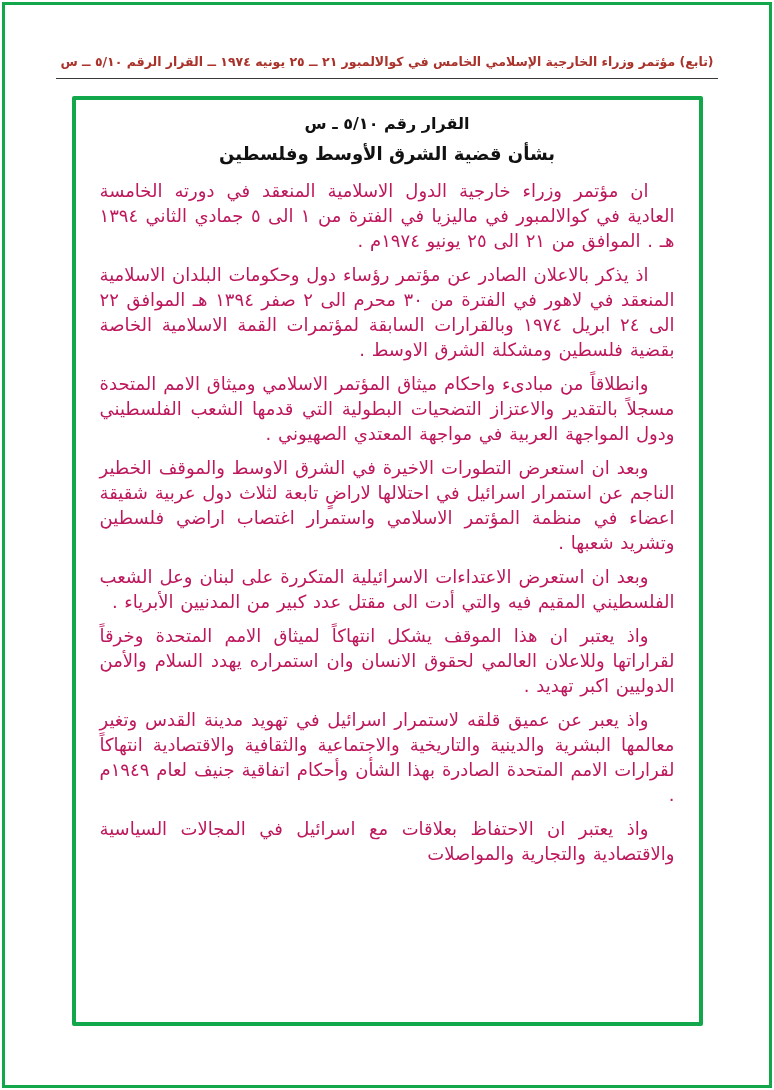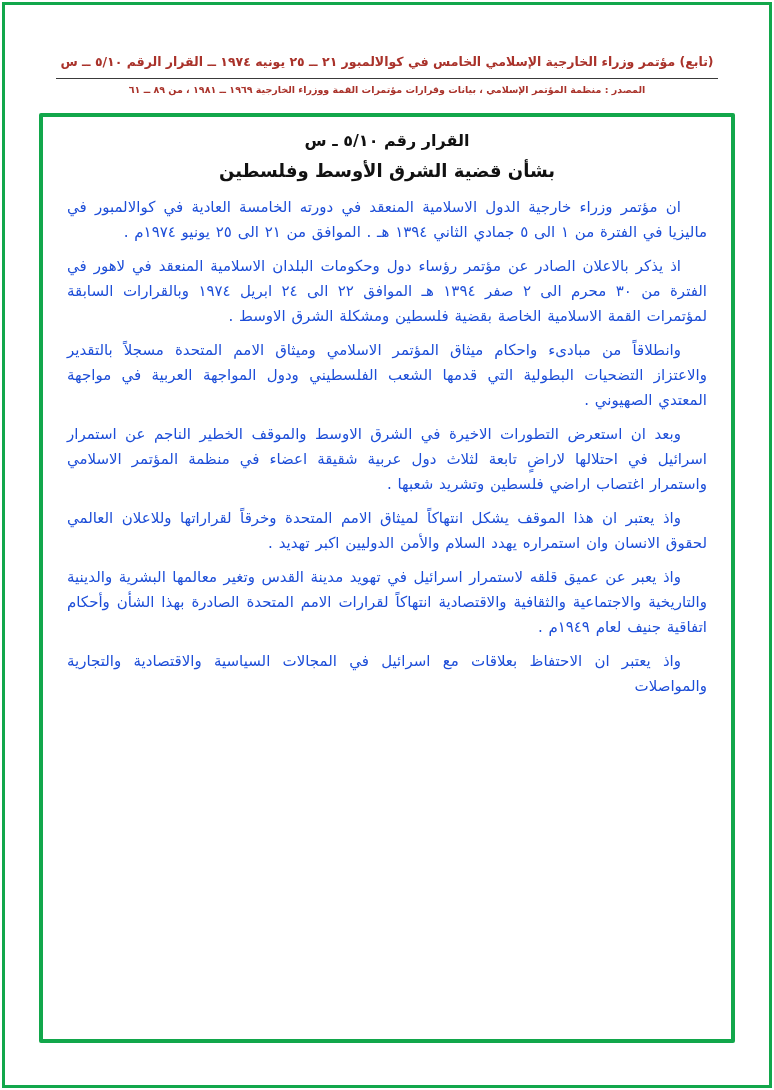--- a/index.html
+++ b/index.html
@@ -42,21 +42,21 @@
     height: 0;
   }
   .header-source {
     color: #a9322a;
     font-weight: bold;
     font-size: 9.5px;
     text-align: center;
     line-height: 1.3;
   }
   .doc-box {
-    width: 696px;
+    width: 631px;
     height: 930px;
     margin: 17px auto 0 auto;
     border: 4px solid #12a74b;
     border-radius: 2px;
     padding: 14px 24px 6px 24px;
     overflow: hidden;
     background: #ffffff;
   }
   .doc-title {
     text-align: center;
@@ -66,22 +66,22 @@
     margin: 0 0 10px 0;
   }
   .doc-subject {
     text-align: center;
     font-weight: bold;
     font-size: 18px;
     color: #111111;
     margin: 0 0 14px 0;
   }
   .doc-body p {
-    font-size: 15px;
-    color: #1d4ed8;
+    font-size: 18px;
+    color: #be185d;
     line-height: 25px;
     text-align: justify;
     text-indent: 26px;
     margin: 0 0 9px 0;
     word-spacing: 1px;
   }
   .page-number {
     position: absolute;
     bottom: 14px;
     left: 0;
@@ -96,33 +96,33 @@
 <body>
 
 <div class="outer-frame"></div>
 
 <div class="page-inner">
 
   <div class="header-title">(تابع) مؤتمر وزراء الخارجية الإسلامي الخامس في كوالالمبور ٢١ ــ ٢٥ يونيه ١٩٧٤ ــ القرار الرقم ٥/١٠ ــ س</div>
 
   <div class="header-divider"></div>
 
-  <div class="header-source">المصدر : منظمة المؤتمر الإسلامي ، بيانات وقرارات مؤتمرات القمة ووزراء الخارجية ١٩٦٩ ــ ١٩٨١ ، من ٨٩ ــ ٦١</div>
 
   <div class="doc-box">
 
     <div class="doc-title">القرار رقم ٥/١٠ ـ س</div>
 
     <div class="doc-subject">بشأن قضية الشرق الأوسط وفلسطين</div>
 
     <div class="doc-body">
       <p>ان مؤتمر وزراء خارجية الدول الاسلامية المنعقد في دورته الخامسة العادية في كوالالمبور في ماليزيا في الفترة من ١ الى ٥ جمادي الثاني ١٣٩٤ هـ . الموافق من ٢١ الى ٢٥ يونيو ١٩٧٤م .</p>
       <p>اذ يذكر بالاعلان الصادر عن مؤتمر رؤساء دول وحكومات البلدان الاسلامية المنعقد في لاهور في الفترة من ٣٠ محرم الى ٢ صفر ١٣٩٤ هـ الموافق ٢٢ الى ٢٤ ابريل ١٩٧٤ وبالقرارات السابقة لمؤتمرات القمة الاسلامية الخاصة بقضية فلسطين ومشكلة الشرق الاوسط .</p>
       <p>وانطلاقاً من مبادىء واحكام ميثاق المؤتمر الاسلامي وميثاق الامم المتحدة مسجلاً بالتقدير والاعتزاز التضحيات البطولية التي قدمها الشعب الفلسطيني ودول المواجهة العربية في مواجهة المعتدي الصهيوني .</p>
       <p>وبعد ان استعرض التطورات الاخيرة في الشرق الاوسط والموقف الخطير الناجم عن استمرار اسرائيل في احتلالها لاراضٍ تابعة لثلاث دول عربية شقيقة اعضاء في منظمة المؤتمر الاسلامي واستمرار اغتصاب اراضي فلسطين وتشريد شعبها .</p>
+      <p>وبعد ان استعرض الاعتداءات الاسرائيلية المتكررة على لبنان وعل الشعب الفلسطيني المقيم فيه والتي أدت الى مقتل عدد كبير من المدنيين الأبرياء .</p>
       <p>واذ يعتبر ان هذا الموقف يشكل انتهاكاً لميثاق الامم المتحدة وخرقاً لقراراتها وللاعلان العالمي لحقوق الانسان وان استمراره يهدد السلام والأمن الدوليين اكبر تهديد .</p>
       <p>واذ يعبر عن عميق قلقه لاستمرار اسرائيل في تهويد مدينة القدس وتغير معالمها البشرية والدينية والتاريخية والاجتماعية والثقافية والاقتصادية انتهاكاً لقرارات الامم المتحدة الصادرة بهذا الشأن وأحكام اتفاقية جنيف لعام ١٩٤٩م .</p>
       <p>واذ يعتبر ان الاحتفاظ بعلاقات مع اسرائيل في المجالات السياسية والاقتصادية والتجارية والمواصلات</p>
     </div>
 
   </div>
 
   <div class="page-number">١</div>
 
 </div>

